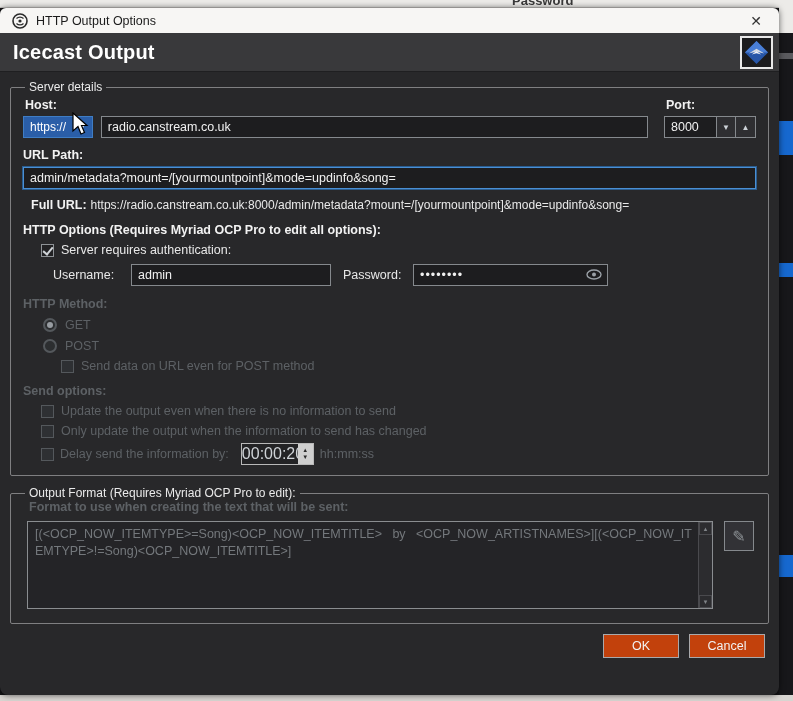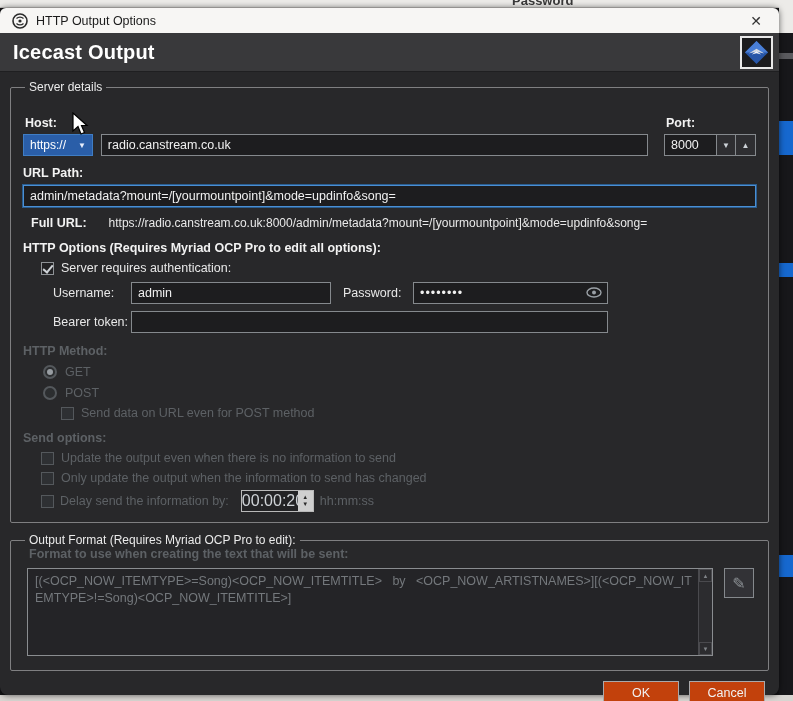--- a/index.html
+++ b/index.html
@@ -63,21 +63,21 @@
   }
   .body { flex: 1 1 auto; padding: 8px 10px 0 10px; display: flex; flex-direction: column; }
 
   fieldset { border: 1px solid #7f7f81; border-radius: 2px; padding: 0 12px 8px 12px; }
   legend { color: #eaeaea; font-size: 12px; padding: 0 4px; margin-left: 2px; }
 
   .lbl { color: #f2f2f2; font-size: 12.5px; font-weight: bold; }
   .lbl-plain { color: #e8e8e8; font-size: 12.5px; }
 
   
-  .host-port { display: flex; gap: 16px; margin-top: 20px; }
+  .host-port { display: flex; gap: 16px; margin-top: 2px; }
   .host-col { flex: 1 1 auto; }
   .port-col { flex: 0 0 92px; }
   .host-col .lbl, .port-col .lbl { display: block; margin: 2px 0 4px 2px; }
   .host-row { display: flex; gap: 8px; }
   .proto-select {
     width: 78px; height: 22px; background: #2a5ea8; border: 1px solid #3f7dc4;
     color: #fff; font-size: 12px; display: flex; align-items: center;
     padding: 0 6px; cursor: pointer;
   }
   .proto-select .chev { margin-left: auto; font-size: 8px; color: #e8eefb; }
@@ -92,21 +92,21 @@
   .spin-btn {
     width: 20px; height: 22px; background: #2e2e31; border: 1px solid #85898d;
     color: #cdd2d8; font-size: 8px; display: flex; align-items: center;
     justify-content: center; cursor: pointer;
   }
   .spin-btn + .spin-btn { border-left: none; }
 
   
   .urlpath-lbl { display: block; margin: 10px 0 5px 0; }
   input.txt.focused { border: 1px solid #4a8fd4; box-shadow: 0 0 0 1px #2b5d8f; }
-  .fullurl { display: flex; gap: 22px; margin: 9px 0 0 8px; align-items: center; }
+  .fullurl { display: flex; gap: 4px; margin: 9px 0 0 8px; align-items: center; }
   .fullurl .val { color: #e9e9e9; font-size: 12px; }
 
   
   .section-lbl { display: block; margin-top: 11px; }
   .chk-row { display: flex; align-items: center; gap: 7px; margin: 6px 0 0 18px; }
   .checkbox {
     width: 13px; height: 13px; background: #212123; border: 1px solid #8e9296;
     position: relative; flex: 0 0 auto; cursor: pointer;
   }
   .checkbox.checked::after {
@@ -277,24 +277,20 @@
         <span class="lbl-plain pass-cap">Password:</span>
         <div class="pass-wrap">
           <input class="txt" value="••••••••" style="">
           <svg class="eye" viewBox="0 0 16 12">
             <ellipse cx="8" cy="6" rx="7" ry="4.5" fill="none" stroke="#9aa0a6" stroke-width="1.4"></ellipse>
             <circle cx="8" cy="6" r="2" fill="#9aa0a6"></circle>
           </svg>
         </div>
       </div>
 
-      <div class="cred-grid">
-        <span class="lbl-plain cap">Bearer token:</span>
-        <input class="txt bearer-input" value="" style="">
-      </div>
 
       <span class="lbl section-lbl dis">HTTP Method:</span>
 
       <div class="radio-row">
         <span class="radio sel"></span>
         <span class="lbl-plain dis">GET</span>
       </div>
       <div class="radio-row">
         <span class="radio"></span>
         <span class="lbl-plain dis">POST</span>

